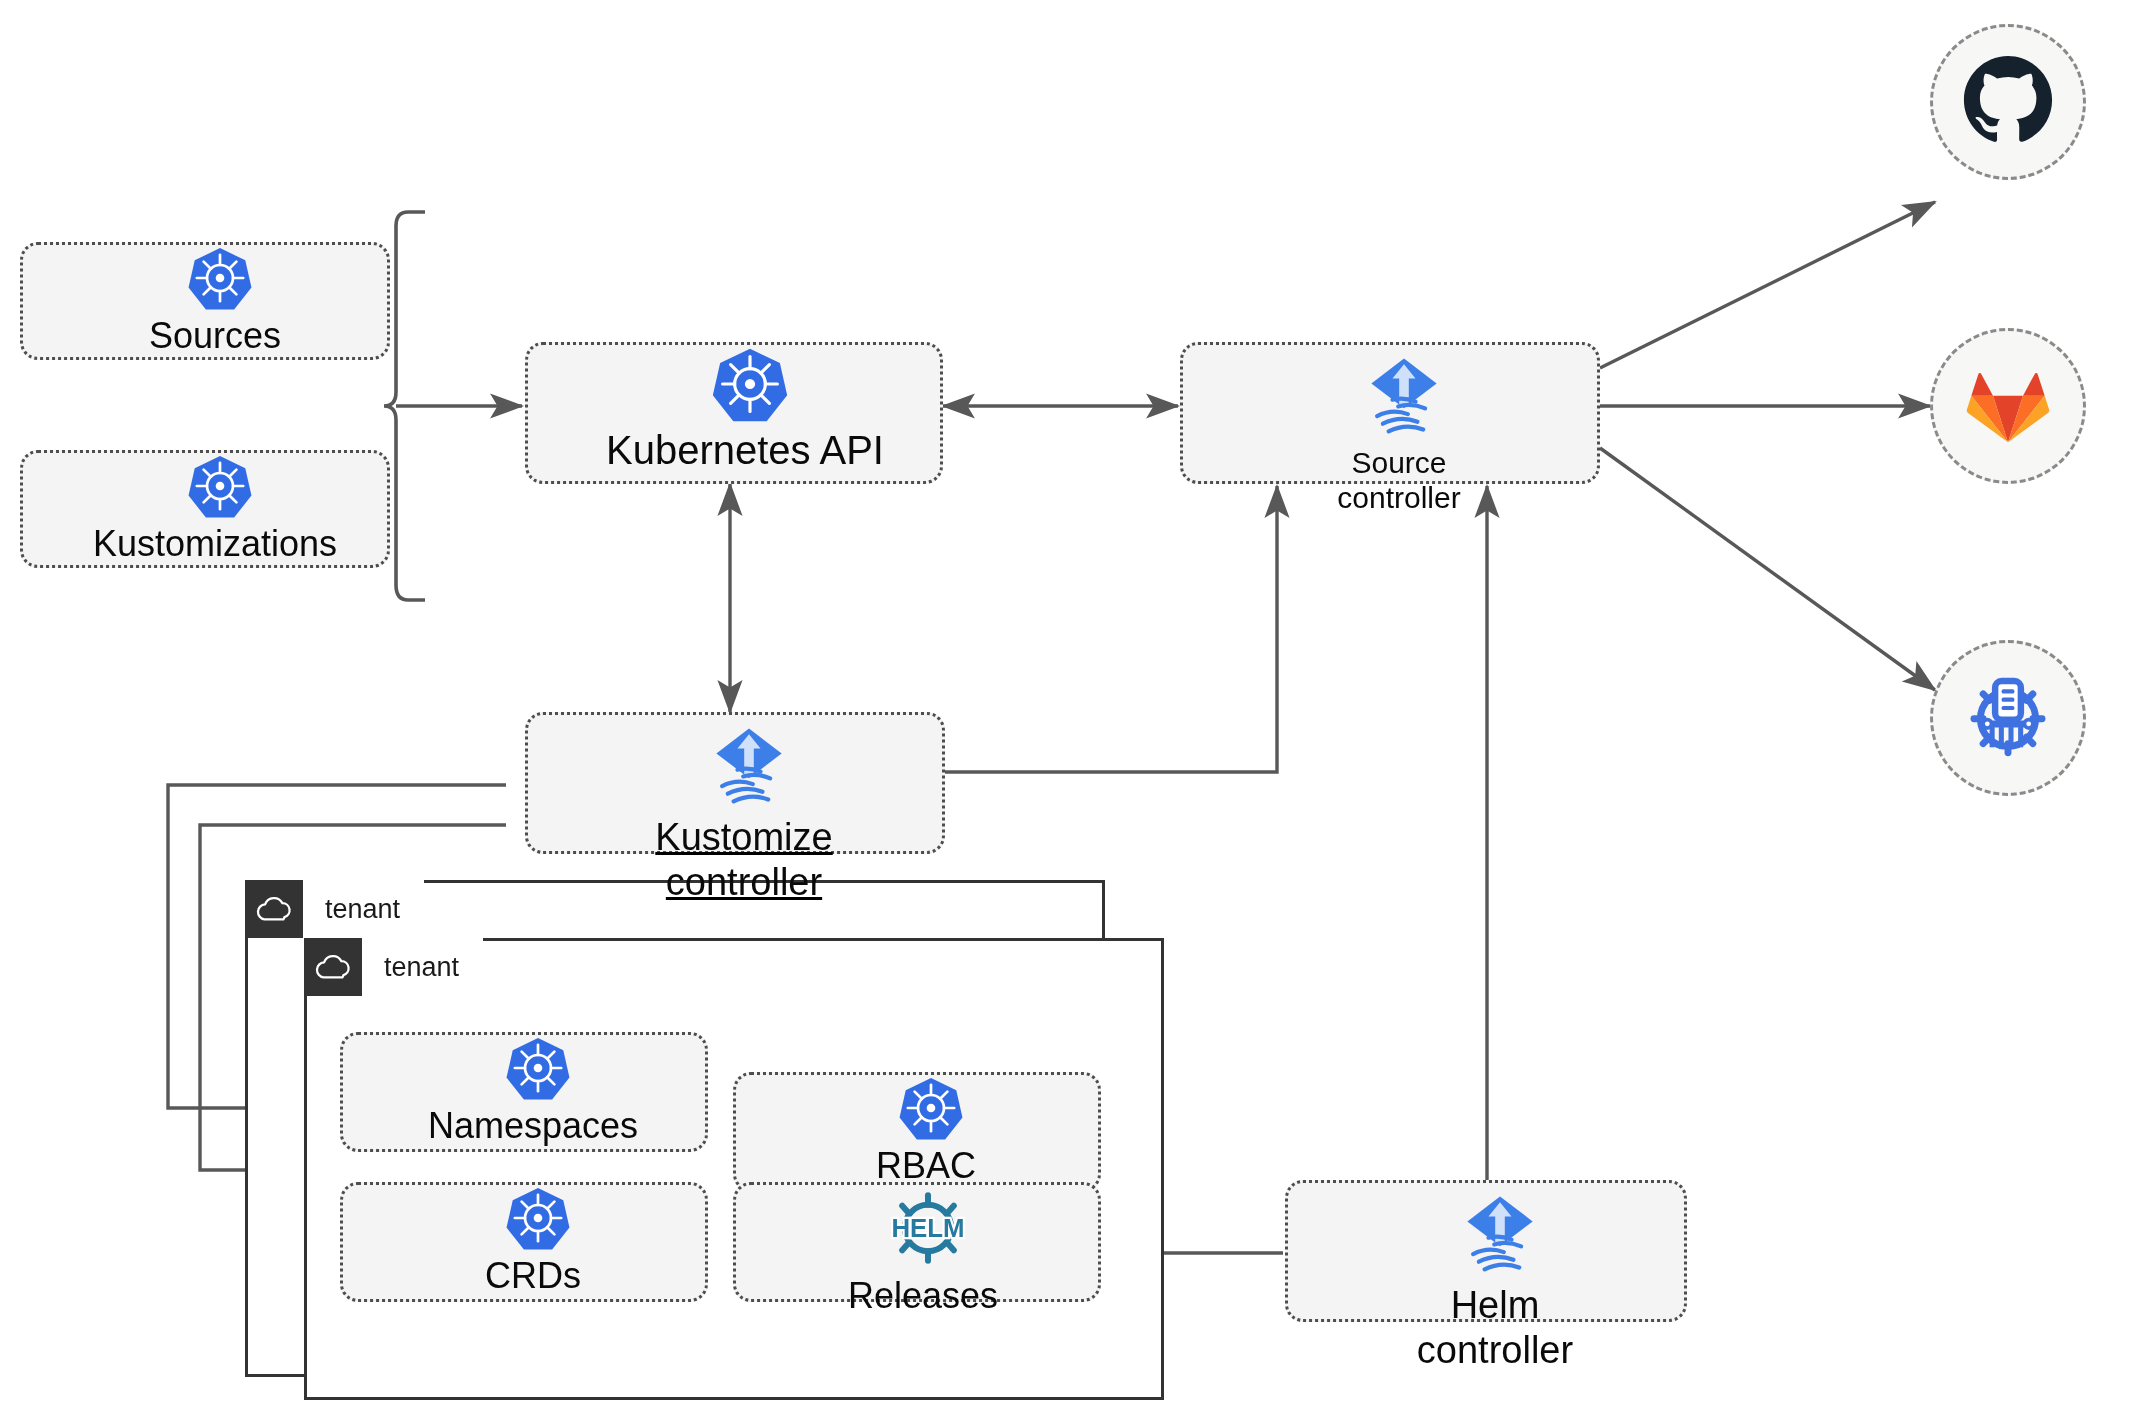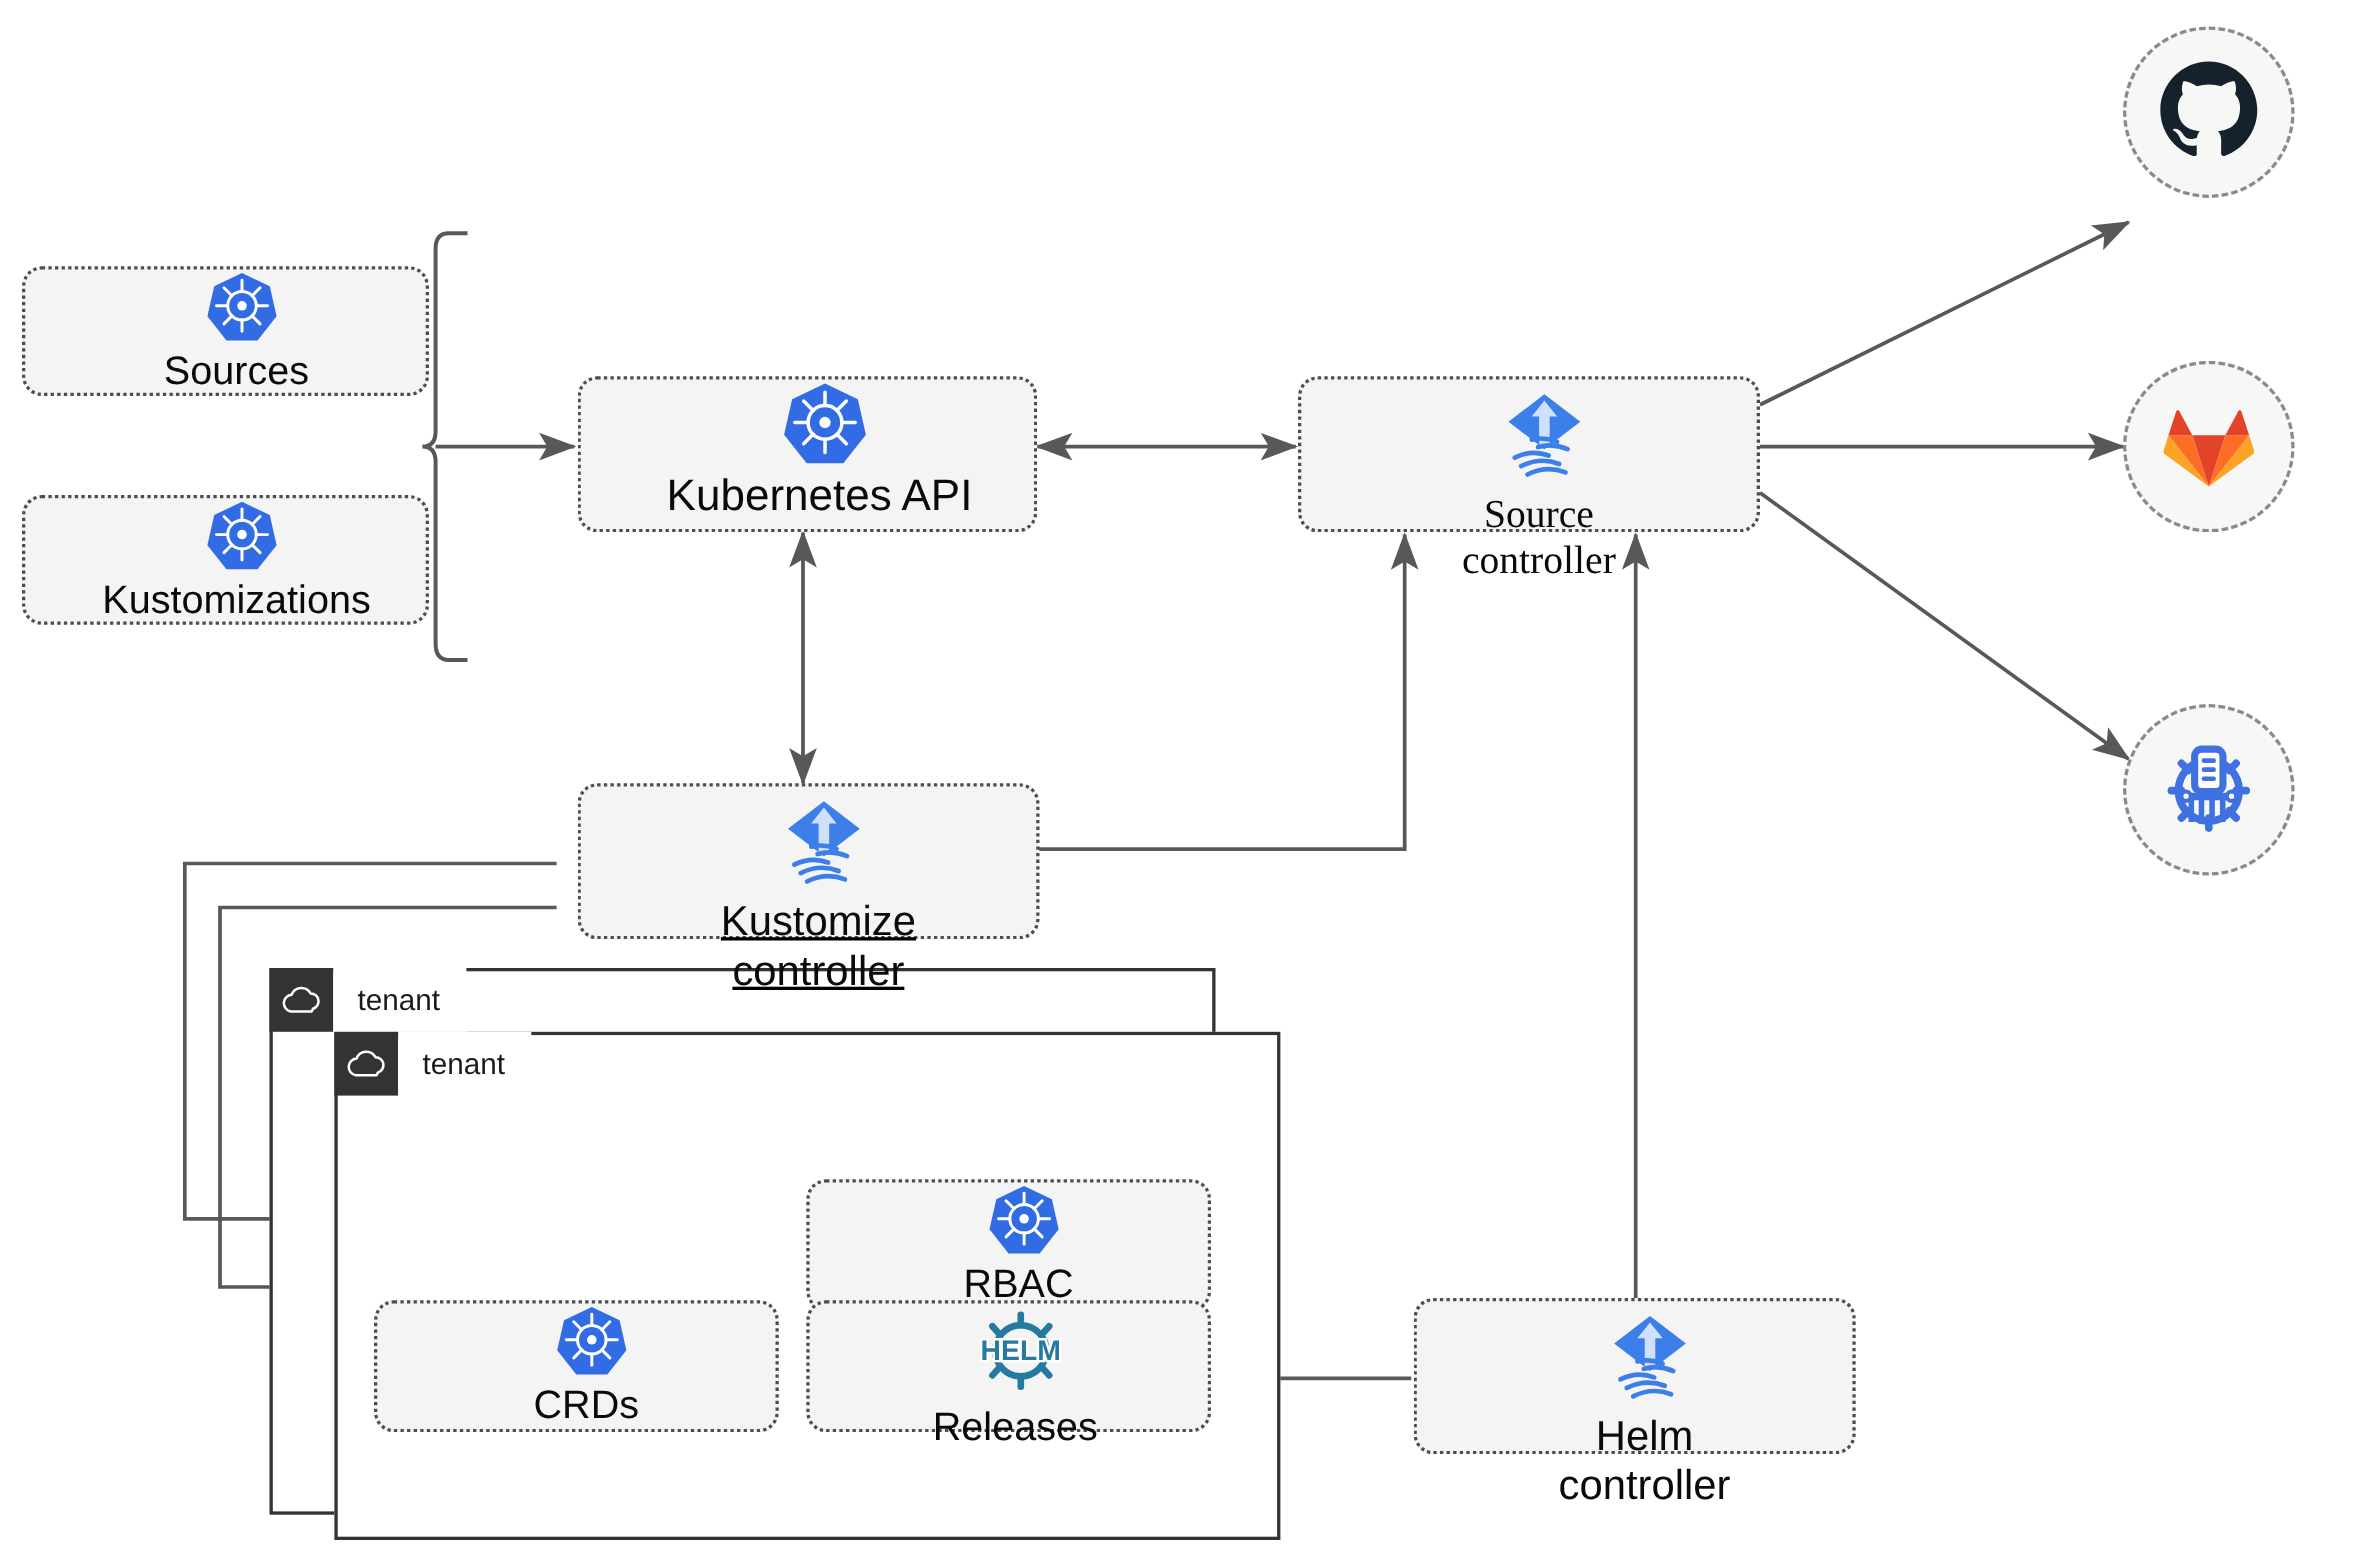--- a/index.html
+++ b/index.html
@@ -216,21 +216,21 @@
         <path d="M50,20 L62,35 L55,35 L55,62 L45,62 L45,35 L38,35 Z" fill="#cfe0fb"></path>
         <g stroke="#3d7fe8" stroke-width="4.4" fill="none" stroke-linecap="round">
           <path d="M22,74 Q38,66 54,72"></path>
           <path d="M28,82 Q46,73 64,80"></path>
           <path d="M34,90 Q52,81 70,88"></path>
           <path d="M44,64 Q58,60 72,66"></path>
           <path d="M38,57 Q50,54 62,59"></path>
         </g>
       </svg>
     </span>
-    <span class="label" style="font-size:36px;font-family:Liberation Serif, serif;">Source
+    <span class="label" style="font-size:30px;">Source
 controller</span>
   </div>
 
   <div class="node" style="left:525px; top:712px; width:420px; height:142px; padding-left:28px;text-decoration:underline;">
     <span class="icon">
       <svg width="96" height="96" viewBox="0 0 100 100">
         <polygon points="50,14 84,40 50,66 16,40" fill="#3d7fe8"></polygon>
         <path d="M50,20 L62,35 L55,35 L55,62 L45,62 L45,35 L38,35 Z" fill="#cfe0fb"></path>
         <g stroke="#3d7fe8" stroke-width="4.4" fill="none" stroke-linecap="round">
           <path d="M22,74 Q38,66 54,72"></path>
@@ -338,20 +338,40 @@
   <div class="tenant" style="left:304px; top:938px; width:860px; height:462px;"></div>
   <div class="tenant-tab" style="left:304px; top:938px;">
     <span class="tab-icon">
       <svg width="38" height="28" viewBox="0 0 40 28" fill="none" stroke="#ffffff" stroke-width="2.4" stroke-linejoin="round">
         <path d="M10,25 a8,8 0 0 1 0.6,-15.9 a10,10 0 0 1 18.2,-1.3 a7.5,7.5 0 0 1 2.2,14.7 a6,6 0 0 1 -1.2,2.5 Z"></path>
       </svg>
     </span>
     <span class="tab-label">tenant</span>
   </div>
 
+  <div class="node" style="left:340px; top:1032px; width:368px; height:120px; padding-left:28px;">
+    <span class="icon">
+      <svg width="66" height="66" viewBox="0 0 64 64">
+        <polygon points="32,3 56.5,14.8 62.5,41.3 45.7,62.5 18.3,62.5 1.5,41.3 7.5,14.8" fill="#326ce5"></polygon>
+        <g fill="none" stroke="#ffffff" stroke-width="2.6" stroke-linecap="round">
+          <circle cx="32" cy="32" r="12.6"></circle>
+          <line x1="32" y1="9.5" x2="32" y2="19.4"></line>
+            <line x1="32" y1="44.6" x2="32" y2="54.5"></line>
+          <line x1="9.5" y1="32" x2="19.4" y2="32"></line>
+            <line x1="44.6" y1="32" x2="54.5" y2="32"></line>
+          <line x1="16.1" y1="16.1" x2="23.1" y2="23.1"></line>
+            <line x1="40.9" y1="40.9" x2="47.9" y2="47.9"></line>
+          <line x1="47.9" y1="16.1" x2="40.9" y2="23.1"></line>
+            <line x1="23.1" y1="40.9" x2="16.1" y2="47.9"></line>
+        </g>
+        <circle cx="32" cy="32" r="4.2" fill="#ffffff"></circle>
+      </svg>
+    </span>
+    <span class="label">Namespaces</span>
+  </div>
 
   <div class="node" style="left:733px; top:1072px; width:368px; height:120px; padding-left:28px;">
     <span class="icon">
       <svg width="66" height="66" viewBox="0 0 64 64">
         <polygon points="32,3 56.5,14.8 62.5,41.3 45.7,62.5 18.3,62.5 1.5,41.3 7.5,14.8" fill="#326ce5"></polygon>
         <g fill="none" stroke="#ffffff" stroke-width="2.6" stroke-linecap="round">
           <circle cx="32" cy="32" r="12.6"></circle>
           <line x1="32" y1="9.5" x2="32" y2="19.4"></line>
             <line x1="32" y1="44.6" x2="32" y2="54.5"></line>
           <line x1="9.5" y1="32" x2="19.4" y2="32"></line>

